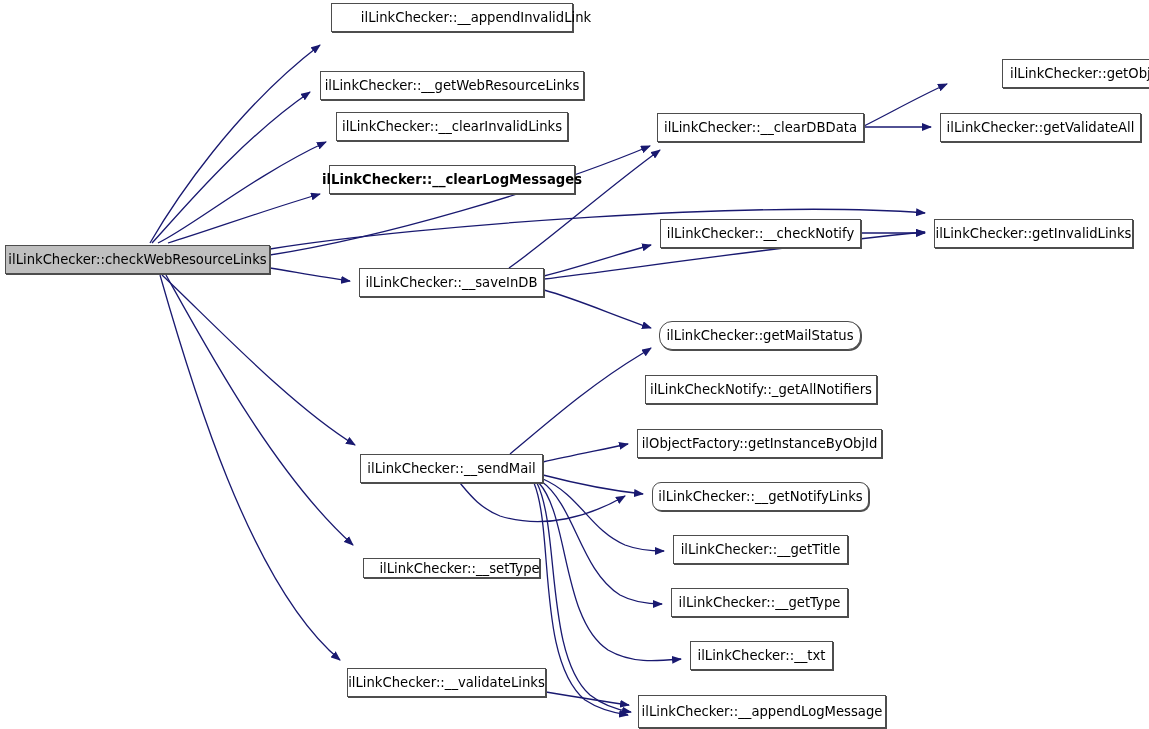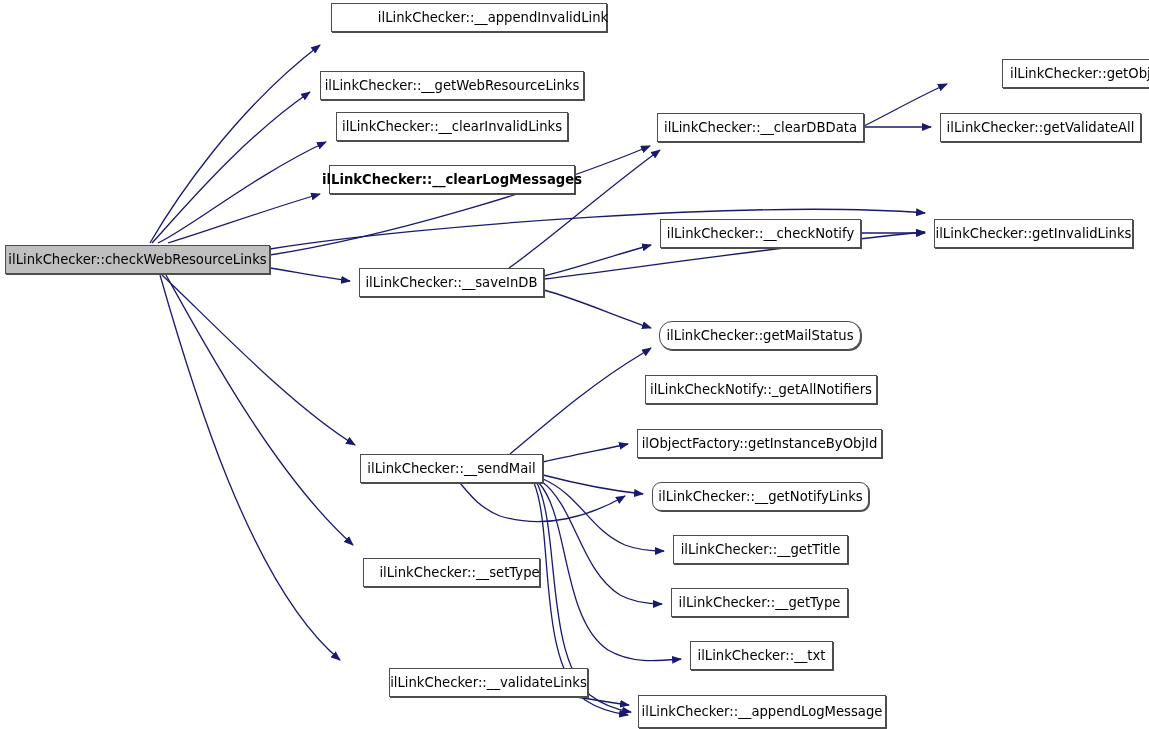--- a/index.html
+++ b/index.html
@@ -52,42 +52,42 @@
         <path d="M537,483 C560,530 545,655 590,695 C604,706 618,710 631,712" marker-end="url(#arrow)"></path>
         <path d="M534,483 C554,532 537,660 585,700 C600,710 614,713 628,715" marker-end="url(#arrow)"></path>
         <path d="M546,692 C570,696 600,701 629,705" marker-end="url(#arrow)"></path>
       </g>
   </svg>
 
   <div id="node-layer">
       <div class="node root" style="left: 5px; top: 245px; width: 265px; height: 29px;">
         <span>ilLinkChecker::checkWebResourceLinks</span>
       </div>
-      <div class="node" style="left: 331px; top: 3px; width: 276px; height: 29px; padding-left: 48px;">
+      <div class="node" style="left: 331px; top: 3px; width: 242px; height: 29px; padding-left: 48px;">
         <span>ilLinkChecker::__appendInvalidLink</span>
       </div>
       <div class="node" style="left: 320px; top: 71px; width: 264px; height: 29px;">
         <span>ilLinkChecker::__getWebResourceLinks</span>
       </div>
       <div class="node" style="left: 336px; top: 112px; width: 232px; height: 29px;">
         <span>ilLinkChecker::__clearInvalidLinks</span>
       </div>
       <div class="node" style="left: 329px; top: 165px; width: 246px; height: 29px; font-weight: bold;">
         <span>ilLinkChecker::__clearLogMessages</span>
       </div>
       <div class="node" style="left: 359px; top: 268px; width: 185px; height: 29px;">
         <span>ilLinkChecker::__saveInDB</span>
       </div>
       <div class="node" style="left: 360px; top: 454px; width: 183px; height: 29px;">
         <span>ilLinkChecker::__sendMail</span>
       </div>
-      <div class="node" style="left: 363px; top: 558px; width: 177px; height: 29px; padding-left: 16px;">
+      <div class="node" style="left: 363px; top: 558px; width: 177px; height: 20px; padding-left: 16px;">
         <span>ilLinkChecker::__setType</span>
       </div>
-      <div class="node" style="left: 347px; top: 668px; width: 199px; height: 29px; margin-left: 42px;">
+      <div class="node" style="left: 347px; top: 668px; width: 199px; height: 29px;">
         <span>ilLinkChecker::__validateLinks</span>
       </div>
       <div class="node" style="left: 657px; top: 113px; width: 207px; height: 29px;">
         <span>ilLinkChecker::__clearDBData</span>
       </div>
       <div class="node" style="left: 660px; top: 219px; width: 201px; height: 29px;">
         <span>ilLinkChecker::__checkNotify</span>
       </div>
       <div class="node" style="left: 659px; top: 321px; width: 202px; height: 29px; border-radius: 13px;">
         <span>ilLinkChecker::getMailStatus</span>

